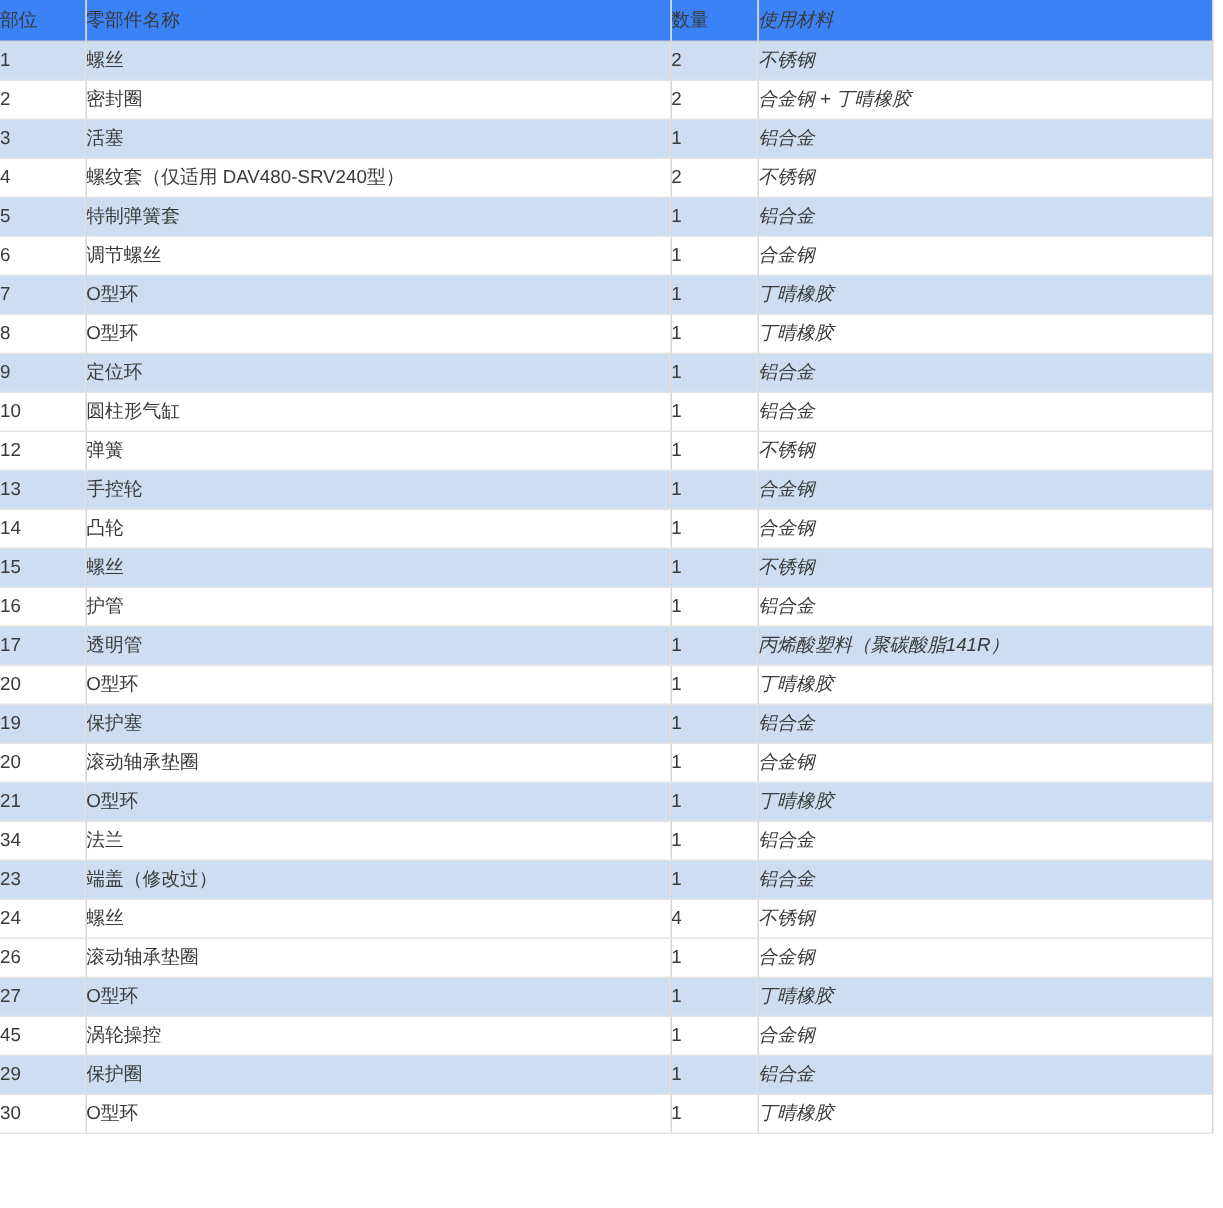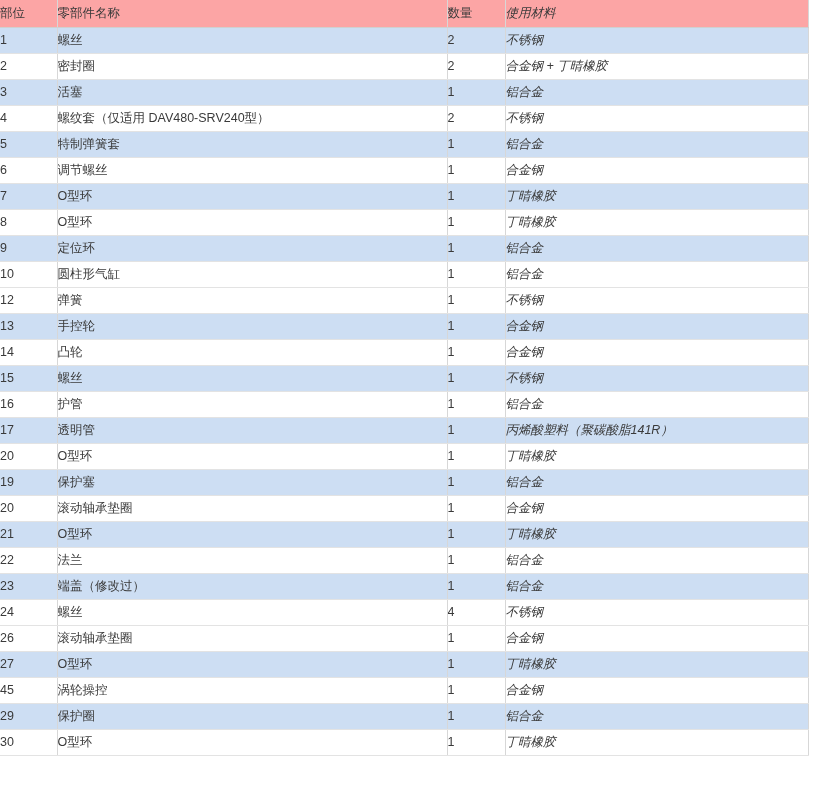--- a/index.html
+++ b/index.html
@@ -35,21 +35,21 @@
     border-bottom: 1px solid #e3e3e3;
     overflow: hidden;
     white-space: nowrap;
     text-align: left;
     font-weight: normal;
     vertical-align: middle;
   }
   #parts-table th {
     height: 27px;
     line-height: 27px;
-    background: #fca5a5;
+    background: #3b82f6;
     color: #3a3a3a;
     border-bottom: 1px solid #d0d0d0;
   }
   #parts-table tr > *:last-child {
     border-right: 1px solid #d7d7d7;
   }
 
   
   .cell-pos  { padding-left: 8px; }
   .cell-name { padding-left: 10px; }
@@ -194,21 +194,21 @@
         <td class="cell-qty">1</td>
         <td class="cell-mat">合金钢</td>
       </tr>
       <tr class="shaded indent-name-sm indent-mat-sm">
         <td class="cell-pos">21</td>
         <td class="cell-name">O型环</td>
         <td class="cell-qty">1</td>
         <td class="cell-mat">丁晴橡胶</td>
       </tr>
       <tr class="plain">
-        <td class="cell-pos">22</td>
+        <td class="cell-pos">34</td>
         <td class="cell-name">法兰</td>
         <td class="cell-qty">1</td>
         <td class="cell-mat">铝合金</td>
       </tr>
       <tr class="shaded">
         <td class="cell-pos">23</td>
         <td class="cell-name">端盖（修改过）</td>
         <td class="cell-qty">1</td>
         <td class="cell-mat">铝合金</td>
       </tr>

